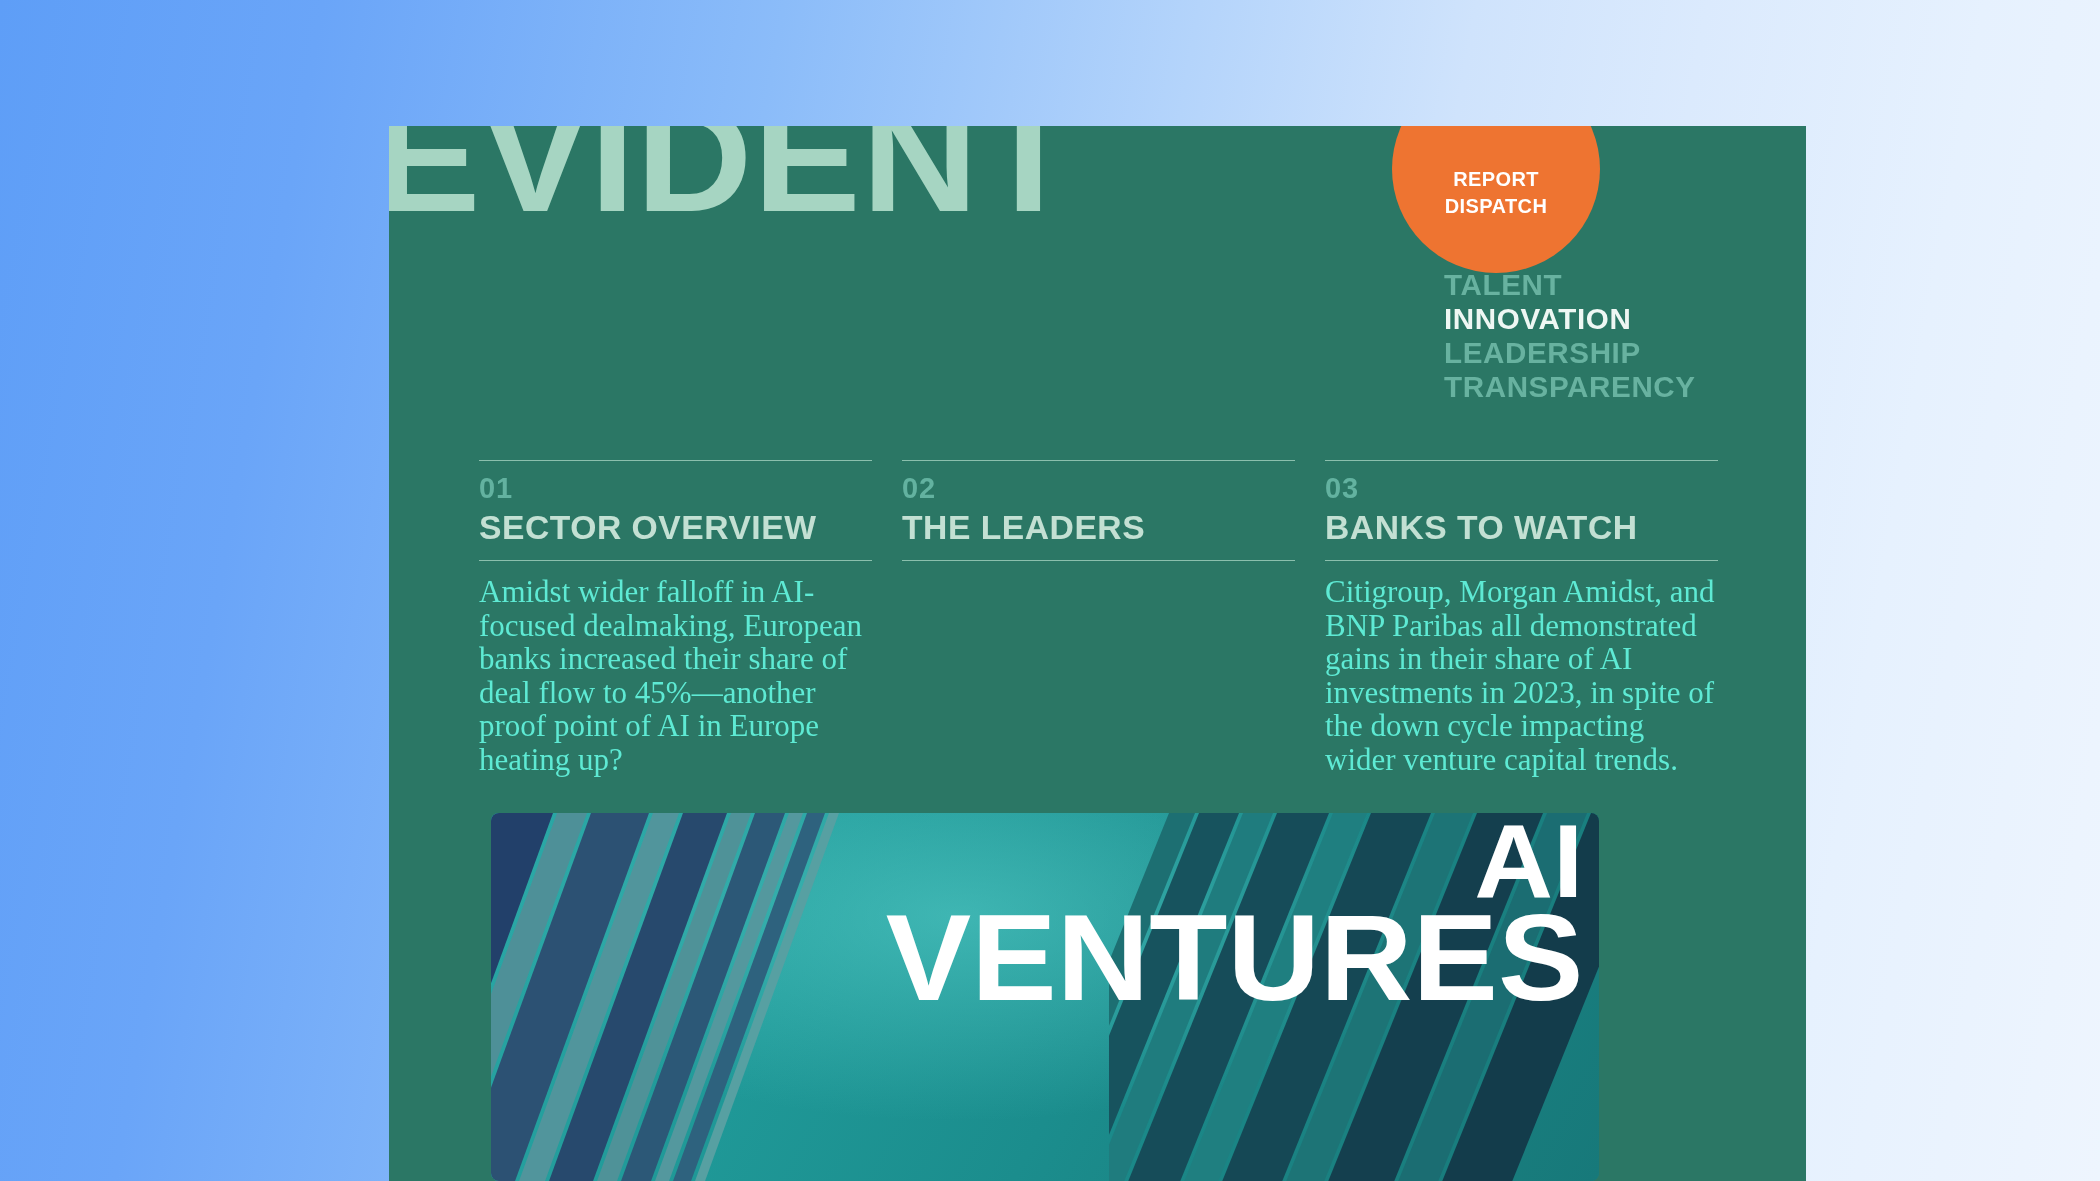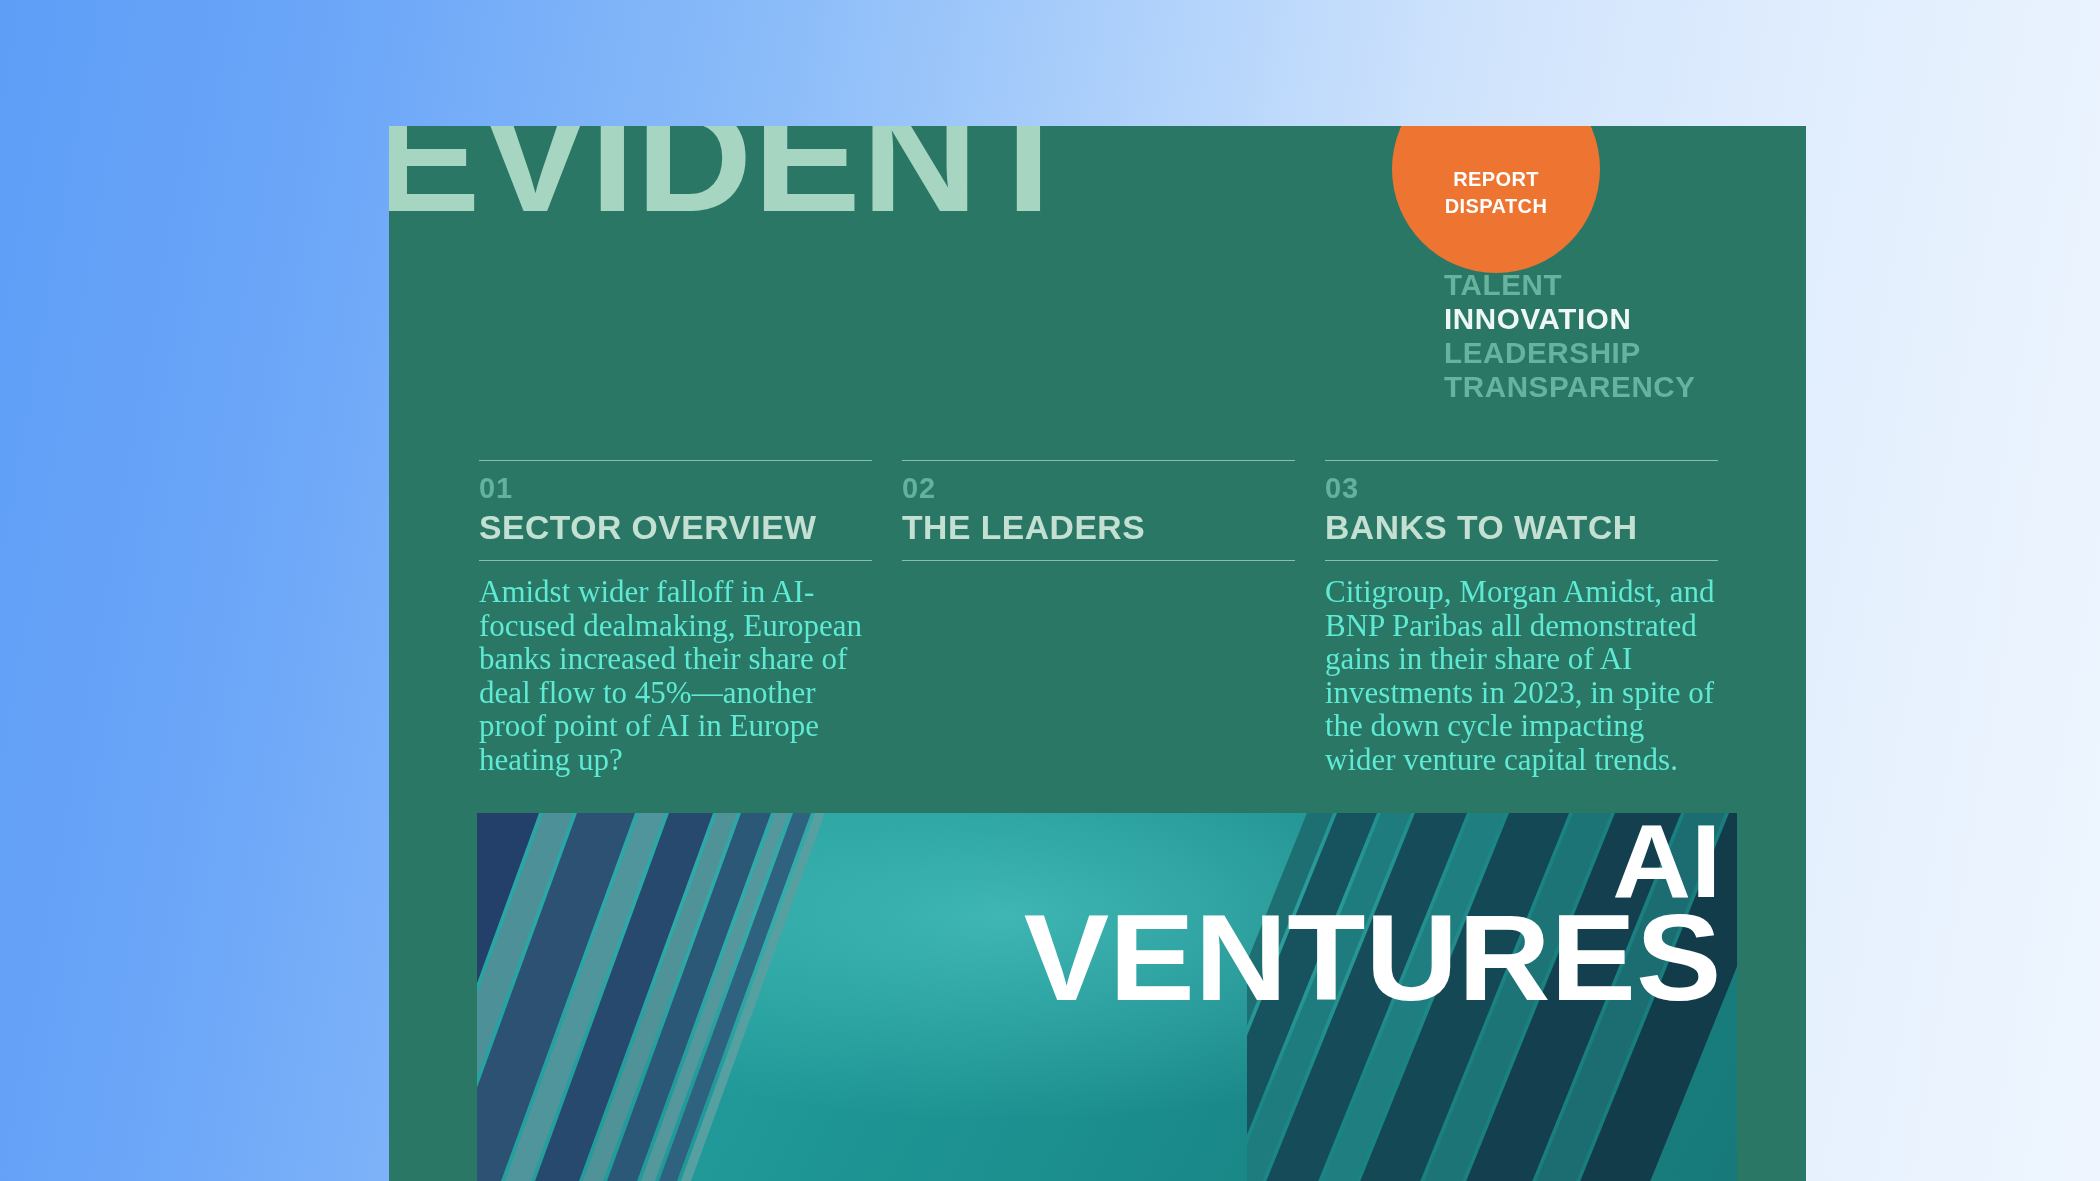--- a/index.html
+++ b/index.html
@@ -191,26 +191,27 @@
     color: #5eead4;
     font-family: "Liberation Serif", serif;
     font-size: 31px;
     line-height: 33.5px;
     padding-top: 14px;
   }
 
   
   .hero {
     position: absolute;
-    left: 88px;
+    left: 102px;
     top: 687px;
-    width: 1260px;
+    width: 1108px;
     height: 368px;
     overflow: hidden;
     background: linear-gradient(125deg, #25a0a0 0%, #1e9696 38%, #1d8a8a 62%, #1b7d7d 100%);
+    border-radius: 8px;
   }
   .hero .sky {
     position: absolute;
     inset: 0;
     background:
       radial-gradient(ellipse 70% 90% at 42% 28%, rgba(90,210,205,0.55) 0%, rgba(40,160,160,0) 62%),
       linear-gradient(118deg, #2aa8a6 0%, #1f9897 30%, #1b8d8d 55%, #1a8181 78%, #17797a 100%);
   }
   .hero-left { position: absolute; left: -40px; top: 0; width: 400px; height: 100%; overflow: hidden; }
   .hero-right { position: absolute; right: -30px; top: 0; width: 520px; height: 100%; overflow: hidden; }

